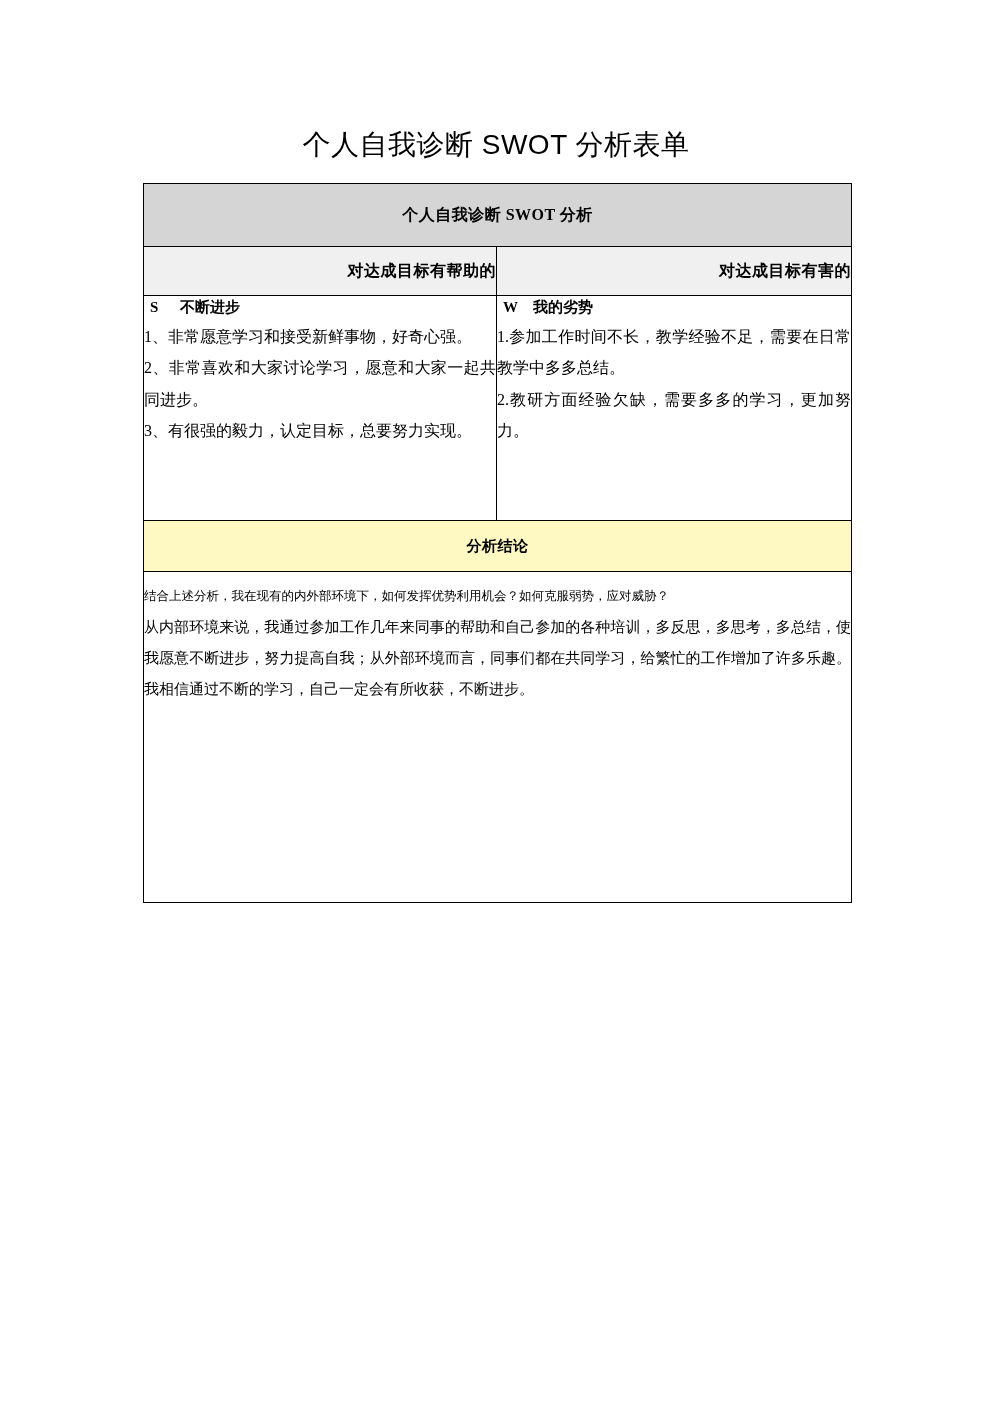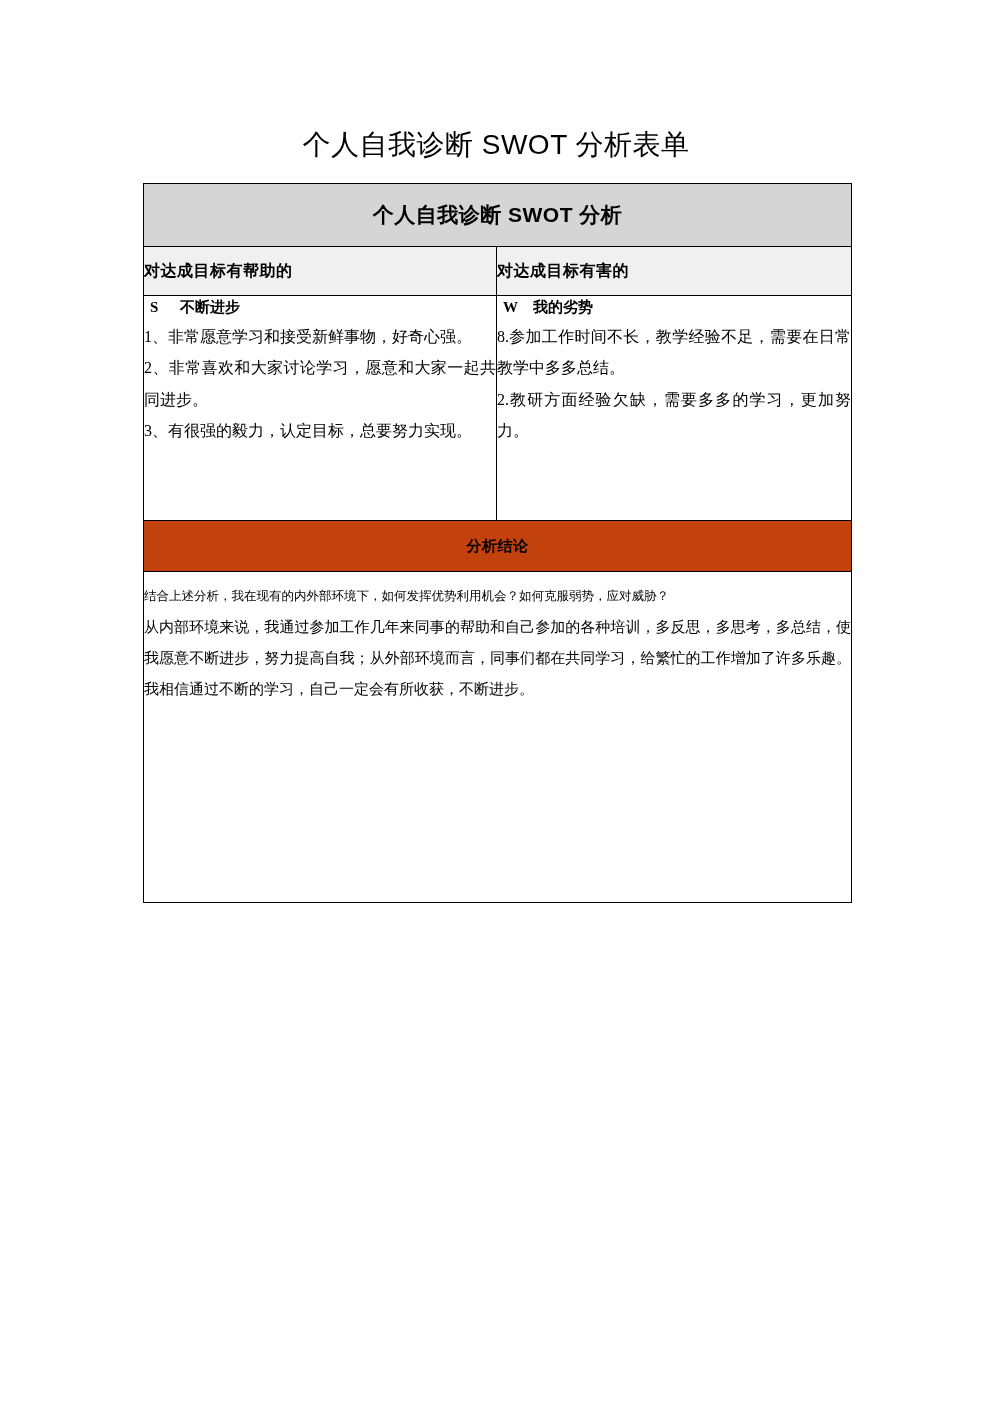--- a/index.html
+++ b/index.html
@@ -49,36 +49,36 @@
     border: 1px solid #000000;
     vertical-align: top;
     padding: 0;
   }
 
   .band-title {
     background: #d5d5d5;
     text-align: center;
     vertical-align: middle !important;
     height: 62px;
-    font-size: 21px;
+    font-size: 16px;
     font-weight: 700;
-    font-family: Liberation Sans, sans-serif;
+    font-family: Liberation Serif, serif;
     letter-spacing: 0.5px;
   }
   .band-sub {
     background: #f0f0f0;
-    text-align: left;
+    text-align: right;
     vertical-align: middle !important;
     height: 48px;
     font-size: 16px;
     font-weight: 700;
     letter-spacing: 0.5px;
   }
   .band-conclusion {
-    background: #c2410c;
+    background: #fef9c3;
     text-align: center;
     vertical-align: middle !important;
     height: 50px;
     font-size: 15px;
     font-weight: 700;
     letter-spacing: 0.5px;
   }
 
   .quad {
     padding: 10px 8px 6px 6px;
@@ -161,21 +161,21 @@
             <span class="letter">S</span><span>不断进步</span>
           </div>
           <div class="quad-line">1、非常愿意学习和接受新鲜事物，好奇心强。</div>
           <div class="quad-line">2、非常喜欢和大家讨论学习，愿意和大家一起共同进步。</div>
           <div class="quad-line">3、有很强的毅力，认定目标，总要努力实现。</div>
         </td>
         <td class="quad">
           <div class="quad-head">
             <span class="letter">W</span><span>我的劣势</span>
           </div>
-          <div class="quad-line">8.参加工作时间不长，教学经验不足，需要在日常教学中多多总结。</div>
+          <div class="quad-line">1.参加工作时间不长，教学经验不足，需要在日常教学中多多总结。</div>
           <div class="quad-line">2.教研方面经验欠缺，需要多多的学习，更加努力。</div>
         </td>
       </tr>
 
 
       <tr>
         <td class="band-conclusion" colspan="2">分析结论</td>
       </tr>
 
       <tr>

